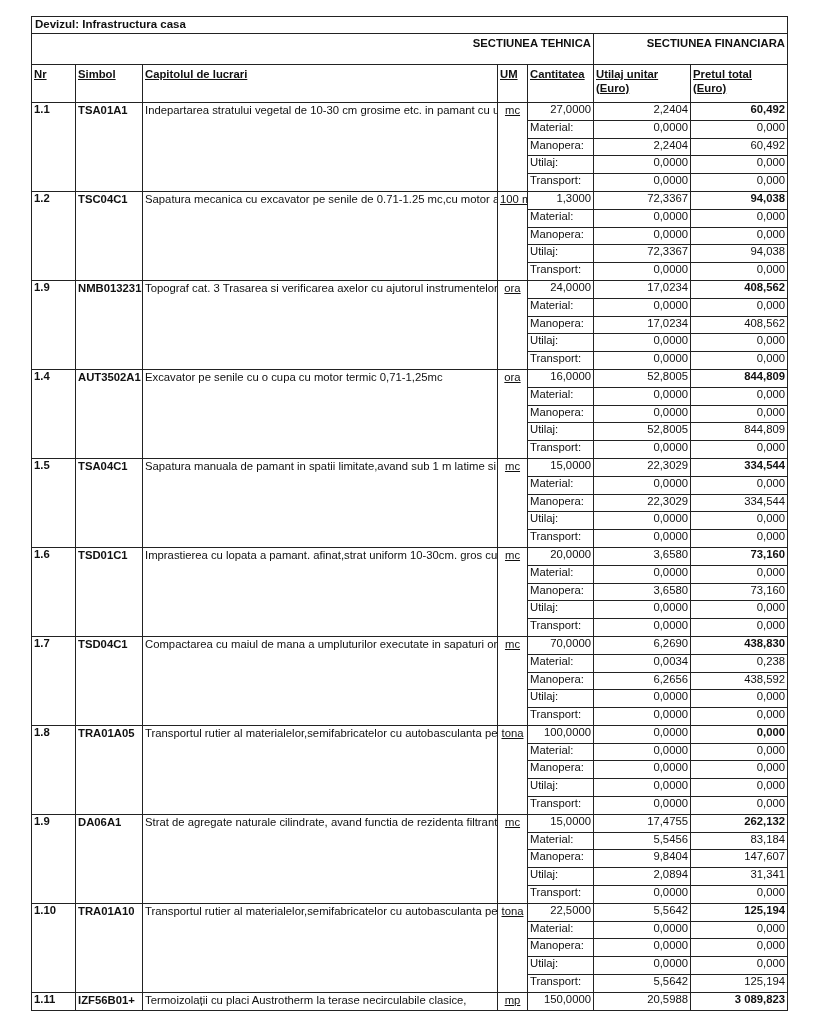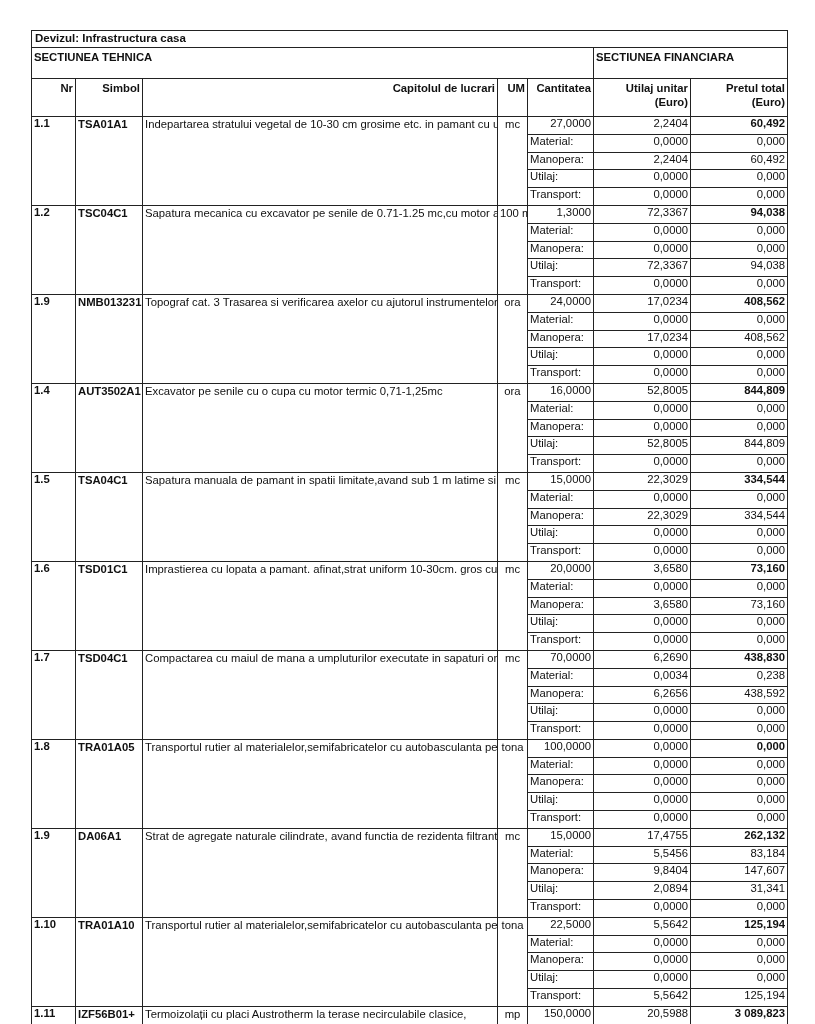--- a/index.html
+++ b/index.html
@@ -1,42 +1,42 @@
 <!DOCTYPE html>
 <html><head>
 <meta charset="utf-8">
 <style>
   html, body { margin: 0; padding: 0; background: #ffffff; }
   body { width: 815px; height: 1024px; overflow: hidden; position: relative;
          font-family: "Liberation Sans", sans-serif; color: #111; }
   table.deviz {
-    position: absolute; left: 31px; top: 30px;
+    position: absolute; left: 31px; top: 16px;
     border-collapse: collapse; table-layout: fixed;
     width: 756px; font-size: 11.3px; line-height: 1.2;
   }
   table.deviz td, table.deviz th {
     border: 1px solid #222; padding: 0 2px; overflow: hidden;
     white-space: nowrap; vertical-align: top;
   }
   col.c-nr { width: 44px; }
   col.c-sim { width: 67px; }
   col.c-cap { width: 355px; }
   col.c-um { width: 30px; }
   col.c-cant { width: 66px; }
   col.c-pu { width: 97px; }
   col.c-pt { width: 97px; }
   tr.title-row td { height: 16px; font-weight: bold; font-size: 11.5px; vertical-align: middle; padding-left: 3px; }
-  tr.section-row td { height: 27px; font-weight: bold; text-align: left; vertical-align: top; padding-top: 3px; }
-  tr.colhead-row th { height: 34px; font-weight: bold; text-align: right; vertical-align: top; padding-top: 3px; white-space: normal; }
+  tr.section-row td { height: 27px; font-weight: bold; text-align: right; vertical-align: top; padding-top: 3px; }
+  tr.colhead-row th { height: 34px; font-weight: bold; text-align: left; vertical-align: top; padding-top: 3px; white-space: normal; text-decoration: underline; }
   tr.sub td { height: 16.8px; }
   td.nr, td.sim { padding-left: 2px; font-weight: bold; }
   td.cap { white-space: normal; padding-left: 2px; padding-top: 1px; line-height: 1.25; }
   td.sim { white-space: normal; word-break: break-all; padding-top: 1px; line-height: 1.25; }
   td.nr { padding-top: 1px; }
-  td.um { text-align: center; white-space: normal; padding-top: 1px; line-height: 1.25; }
+  td.um { text-align: center; white-space: normal; padding-top: 1px; line-height: 1.25; text-decoration: underline; }
   td.num { text-align: right; padding-right: 1px; }
   td.lbl { text-align: left; padding-left: 1px; }
   td.bold { font-weight: bold; }
   tr.first td { border-top: 1.5px solid #111; }
 </style>
 </head>
 <body>
 
 <table class="deviz">
   <colgroup>

